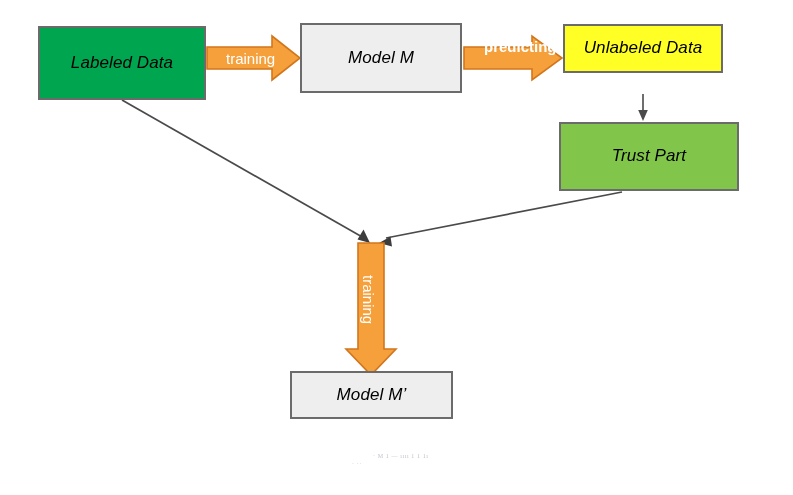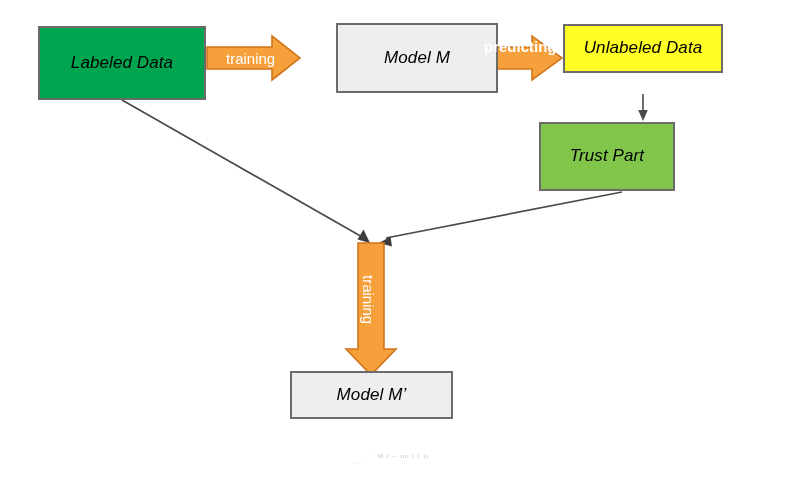--- a/index.html
+++ b/index.html
@@ -35,29 +35,28 @@
   }
   .node-labeled-data {
     left: 38px;  top: 26px;  width: 168px; height: 74px;
     background: #00A550;
     border-color: #6b6b6b;
   }
   .node-model-m {
     left: 300px; top: 23px;  width: 162px; height: 70px;
     background: #eeeeee;
     border-color: #6b6b6b;
-    margin-left: 36px;
   }
   .node-unlabeled-data {
     left: 563px; top: 24px;  width: 160px; height: 49px;
     background: #FFFF26;
     border-color: #6b6b6b;
   }
   .node-trust-part {
-    left: 539px; top: 122px; width: 136px; height: 69px;
+    left: 559px; top: 122px; width: 180px; height: 69px;
     background: #81C64B;
     border-color: #6b6b6b;
   }
   .node-model-mprime {
     left: 290px; top: 371px; width: 163px; height: 48px;
     background: #eeeeee;
     border-color: #6b6b6b;
   }
 
   .svg-layer {

